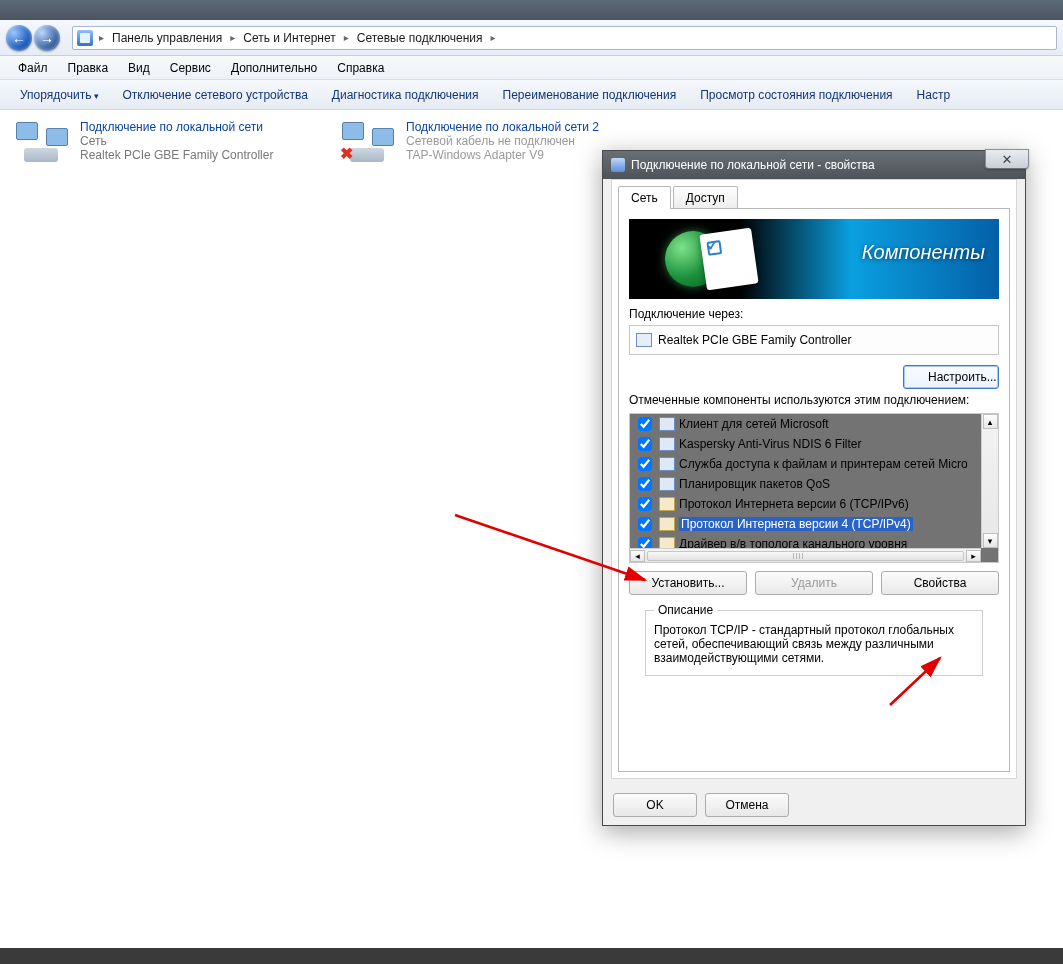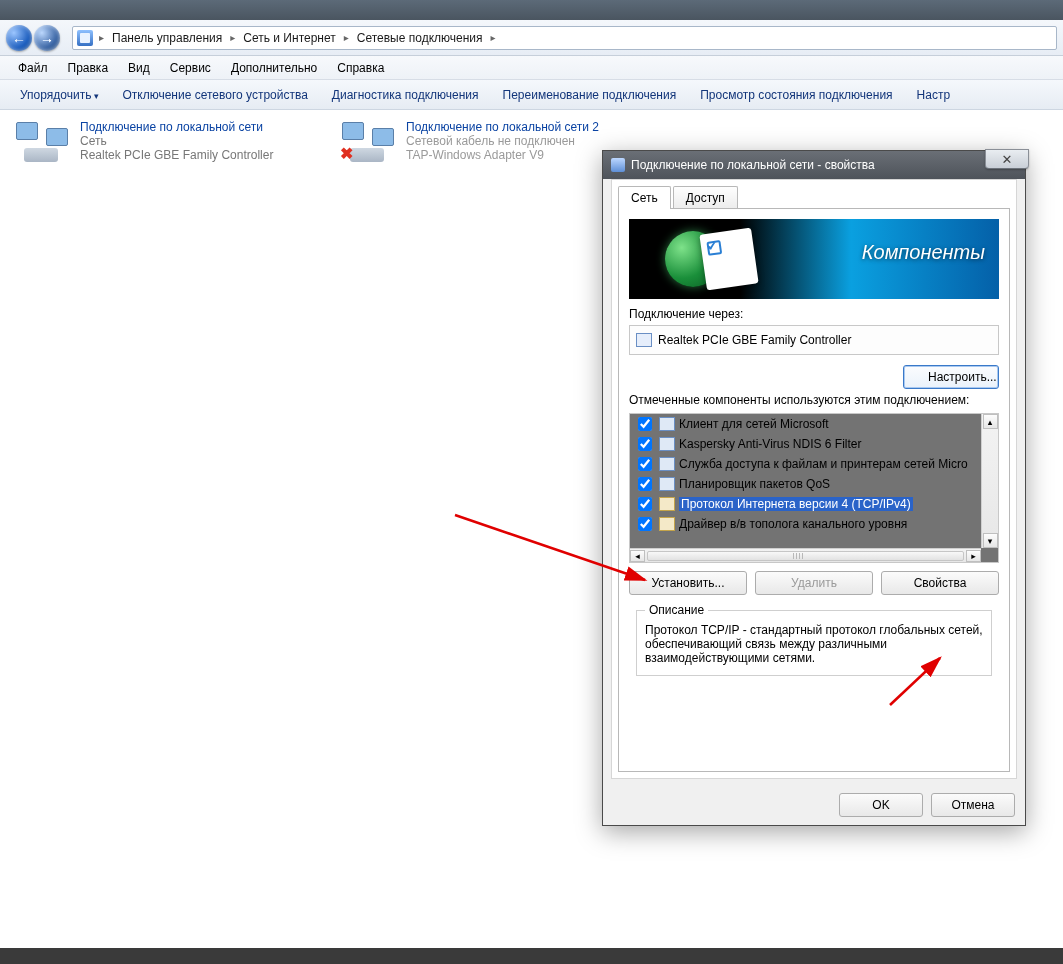--- a/index.html
+++ b/index.html
@@ -115,24 +115,24 @@
     border:1px solid #bfbfbf; font-size:9px; display:flex; align-items:center; justify-content:center;}
   .hscroll .thumb { flex:1; height:10px; margin:0 2px;
     background:linear-gradient(#f8f8f8,#e2e2e2); border:1px solid #c6c6c6; border-radius:2px;
     position:relative;}
   .hscroll .thumb::after{content:""; position:absolute; left:46%; top:1px; width:10px; height:6px;
     background:repeating-linear-gradient(90deg,#b8b8b8 0 1px, transparent 1px 3px);}
   .btnrow { display:flex; gap:8px; margin:8px 2px;}
   .wbtn { flex:1; height:24px; border:1px solid #acacac;
     background:linear-gradient(#fbfbfb,#e8e8e8); border-radius:3px; font-size:12px;}
   .wbtn[disabled]{ color:#9a9a9a;}
-  fieldset.desc { margin:4px 9px; border:1px solid #cfcfcf; padding:6px 8px 10px 8px;}
+  fieldset.desc { margin:4px 18px; border:1px solid #cfcfcf; padding:6px 8px 10px 8px;}
   fieldset.desc legend { padding:0 4px;}
   .dlg-foot { position:absolute; left:0; right:0; bottom:0; height:40px;
-    display:flex; align-items:center; justify-content:flex-end; gap:8px; padding:0 10px;}
+    display:flex; align-items:center; justify-content:flex-start; gap:8px; padding:0 10px;}
 
   
   .arrowsvg { position:absolute; pointer-events:none; }
 
   
   .botstrip { position:absolute; left:0; bottom:0; height:16px; width:100%;
     background:#3a3a3a;}
 </style>
 </head>
 <body>
@@ -244,20 +244,25 @@
               </div>
               <div class="crow">
                 <input type="checkbox" checked="" style="">
                 <span class="cicon"></span>
                 <span class="name">Служба доступа к файлам и принтерам сетей Micro</span>
               </div>
               <div class="crow">
                 <input type="checkbox" checked="" style="">
                 <span class="cicon"></span>
                 <span class="name">Планировщик пакетов QoS</span>
+              </div>
+              <div class="crow">
+                <input type="checkbox" checked="" style="">
+                <span class="cicon y"></span>
+                <span class="name">Протокол Интернета версии 6 (TCP/IPv6)</span>
               </div>
               <div class="crow sel">
                 <input type="checkbox" checked="" style="">
                 <span class="cicon y"></span>
                 <span class="name">Протокол Интернета версии 4 (TCP/IPv4)</span>
               </div>
               <div class="crow">
                 <input type="checkbox" checked="" style="">
                 <span class="cicon y"></span>
                 <span class="name">Драйвер в/в тополога канального уровня</span>

